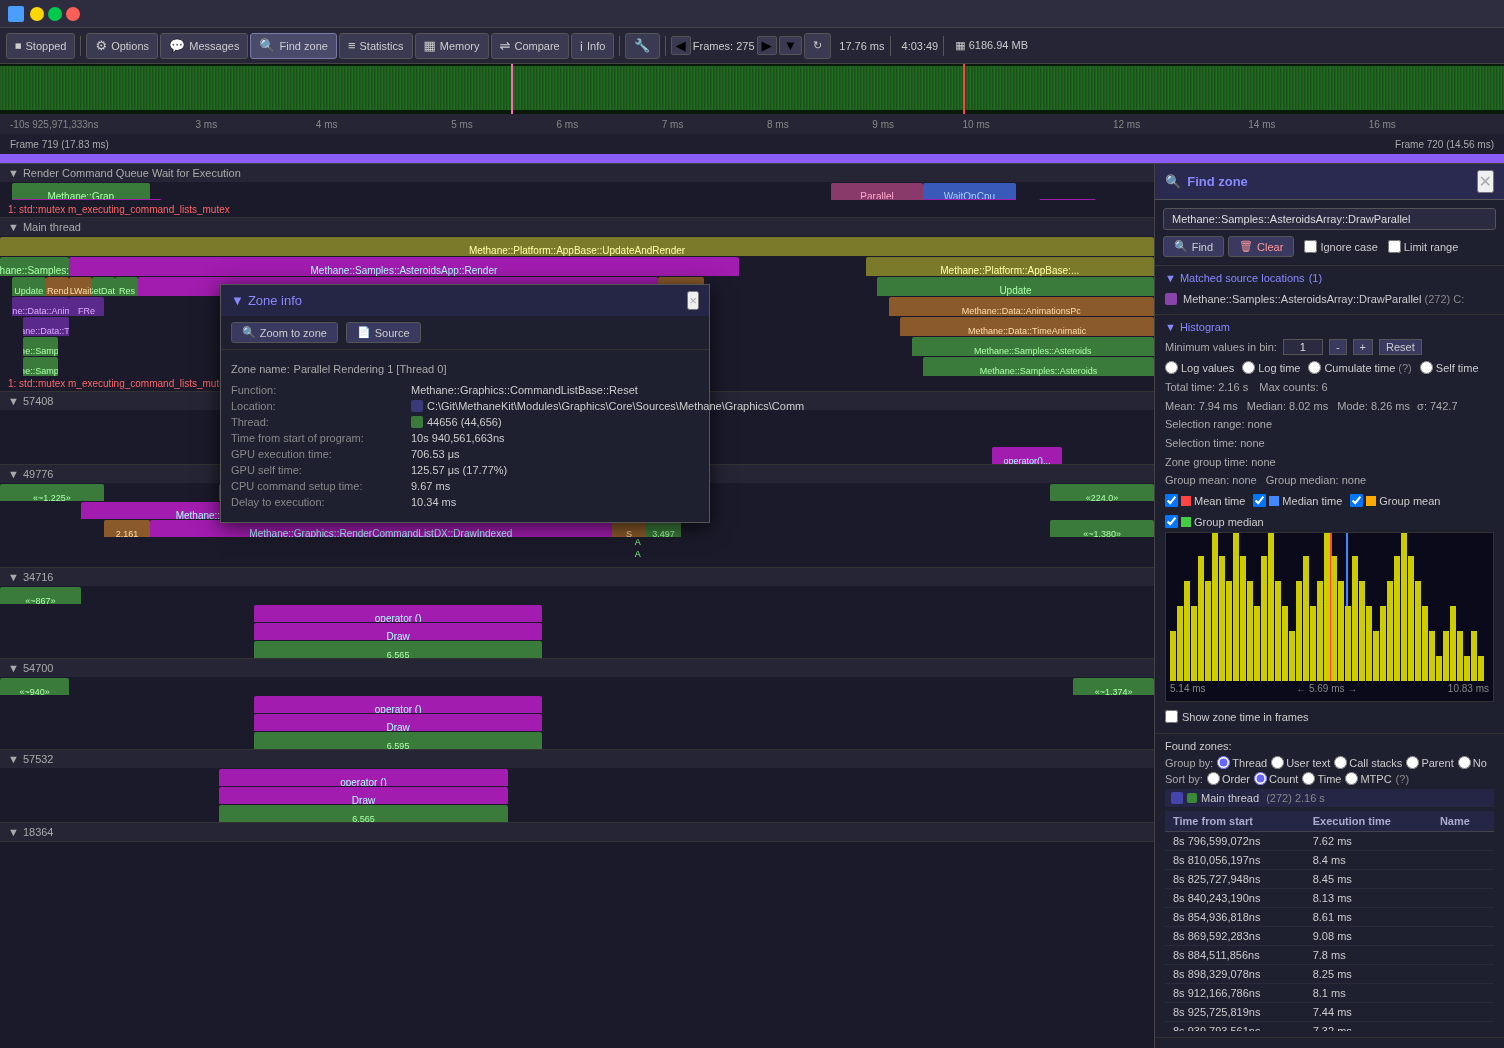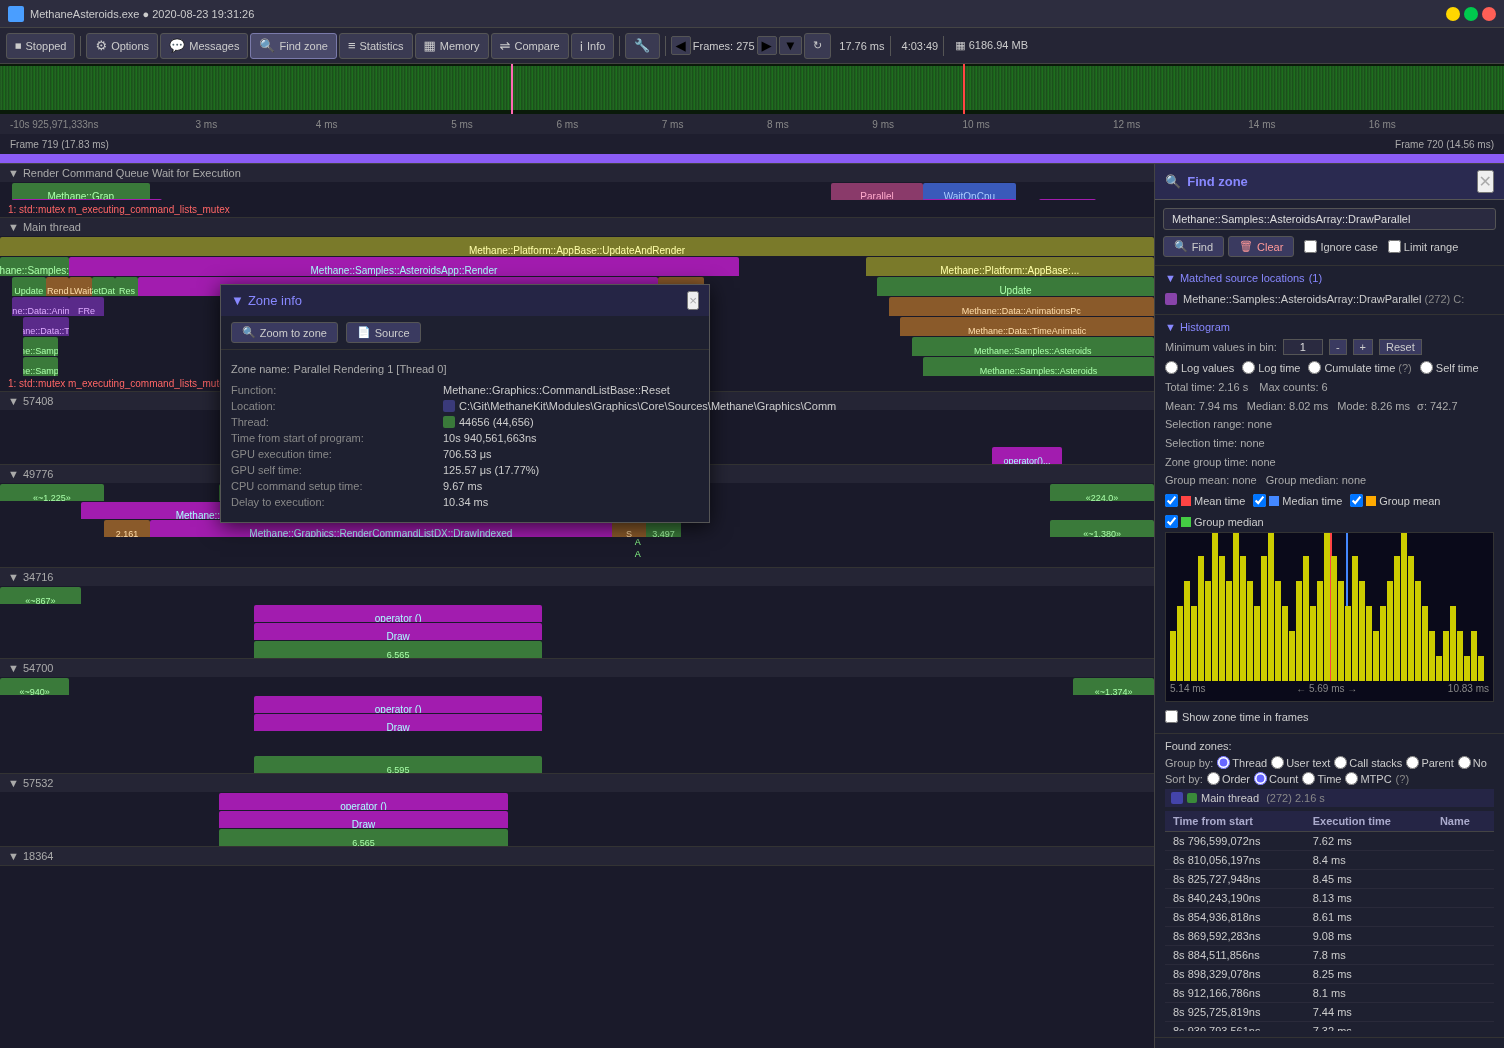--- a/index.html
+++ b/index.html
@@ -116,21 +116,21 @@
     
     #zone-info { position: absolute; top: 120px; left: 220px; width: 490px; background: #1e2030; border: 1px solid #555; box-shadow: 0 4px 20px rgba(0,0,0,0.7); z-index: 100; }
     .zi-header { background: #252545; padding: 6px 10px; display: flex; align-items: center; justify-content: space-between; cursor: move; }
     .zi-title { color: #8888ff; font-size: 13px; display: flex; align-items: center; gap: 4px; }
     .zi-close { cursor: pointer; color: #aaa; }
     .zi-toolbar { padding: 6px 10px; display: flex; gap: 8px; border-bottom: 1px solid #333; }
     .zi-btn { background: #3a3a60; border: 1px solid #555; color: #ccc; padding: 3px 10px; font-size: 11px; cursor: pointer; border-radius: 3px; display: flex; align-items: center; gap: 4px; }
     .zi-content { padding: 10px; }
     .zi-zonename { font-size: 14px; color: #ffffff; margin-bottom: 8px; }
     .zi-zonename span { color: #aaa; font-size: 11px; }
-    .zi-field { display: flex; align-items: flex-start; margin-bottom: 4px; font-size: 11px; gap: 32px; }
+    .zi-field { display: flex; align-items: flex-start; margin-bottom: 4px; font-size: 11px; }
     .zi-field-label { color: #888; width: 180px; flex-shrink: 0; }
     .zi-field-value { color: #ccc; flex: 1; }
     .zi-location-bar { display: flex; align-items: center; gap: 4px; }
     .zi-loc-color { width: 12px; height: 12px; background: #3a3a7a; border-radius: 2px; flex-shrink: 0; }
     .zi-thread-color { width: 12px; height: 12px; background: #3a7a3a; border-radius: 2px; flex-shrink: 0; }
 
     
     ::-webkit-scrollbar { width: 8px; height: 8px; }
     ::-webkit-scrollbar-track { background: #1a1a2a; }
     ::-webkit-scrollbar-thumb { background: #4a4a6a; border-radius: 4px; }
@@ -141,21 +141,20 @@
     .ruler-area { background: #252535; height: 20px; position: relative; display: flex; align-items: center; padding: 0 10px; }
     .ruler-tick { position: absolute; font-size: 10px; color: #888; }
   </style>
 </head>
 <body>
 
 <div id="app">
 
   <div id="titlebar">
     <div class="icon"></div>
-    <div class="title">MethaneAsteroids.exe ● 2020-08-23 19:31:26</div>
     <div class="winbtns">
       <div class="winbtn min"></div>
       <div class="winbtn max"></div>
       <div class="winbtn close"></div>
     </div>
   </div>
 
   <div id="toolbar">
     <button class="tb-btn">
       <span class="btn-icon">⏹</span>
@@ -396,21 +395,21 @@
               <div class="zone-bar green" style="left:0%;width:6%;font-size:9px;">«~940»</div>
 
               <div class="zone-bar green" style="right:0%;width:7%;font-size:9px;">«~1,374»</div>
             </div>
             <div class="zone-row" style="height:18px;">
               <div class="zone-bar teal" style="left:22%;width:25%;">operator ()</div>
             </div>
             <div class="zone-row" style="height:18px;">
               <div class="zone-bar teal" style="left:22%;width:25%;">Draw</div>
             </div>
-            <div class="zone-row" style="height:18px;margin-top:24px;">
+            <div class="zone-row" style="height:18px;">
               <div class="zone-bar green" style="left:22%;width:25%;font-size:9px;">6,595</div>
             </div>
           </div>
         </div>
 
         <div class="thread-section">
           <div class="thread-header">
             <span>▼</span>
             <span>57532</span>
           </div>

